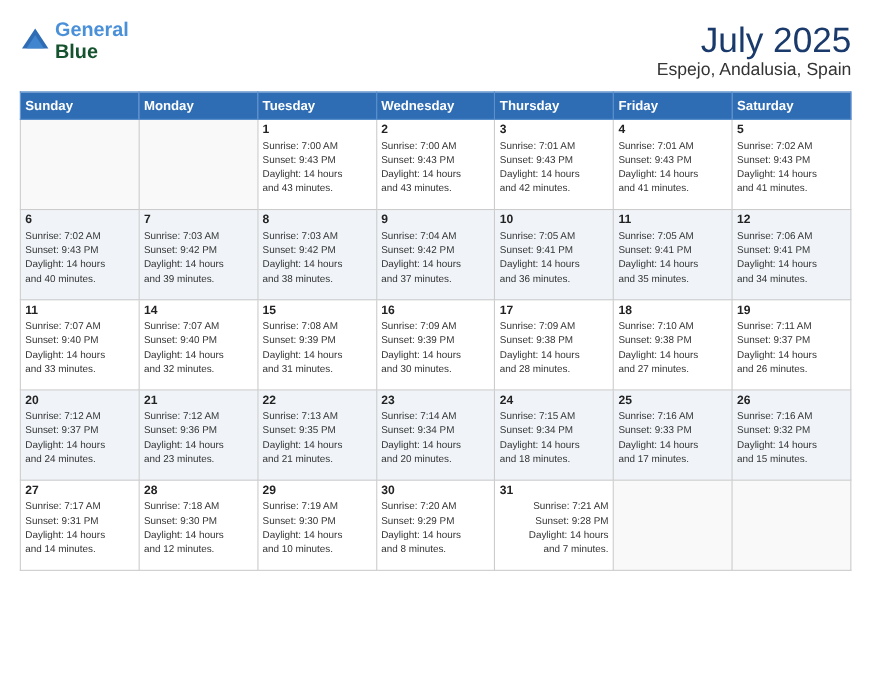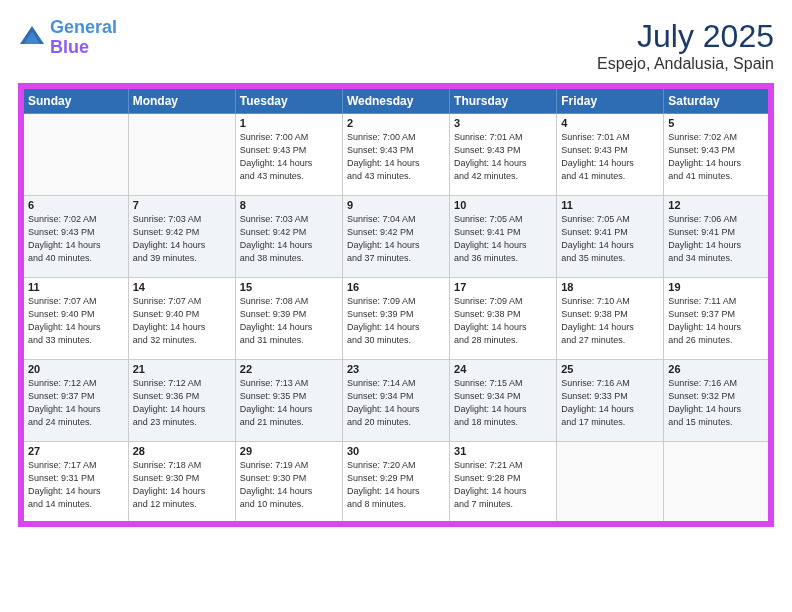--- a/index.html
+++ b/index.html
@@ -48,21 +48,21 @@
       font-size: 32px;
       font-weight: normal;
       color: #1a3a6b;
     }
     .location {
       font-size: 16px;
       color: #333;
     }
     .calendar {
       flex: 1;
-      border: 6px solid #d946ef;
+      border: 1px solid #d946ef;
       border-collapse: collapse;
       width: 100%;
       table-layout: fixed;
     }
     .calendar th {
       background: #2e6db4;
       color: #fff;
       font-size: 12px;
       padding: 5px 4px;
       text-align: left;
@@ -102,21 +102,21 @@
 
 <div class="page">
   <div class="header">
     <div class="logo">
       <svg class="logo-icon" viewBox="0 0 28 28">
         <polygon points="14,2 26,20 2,20" fill="#2e6db4"></polygon>
         <polygon points="14,8 22,20 6,20" fill="#4a90d9" opacity="0.7"></polygon>
       </svg>
       <div class="logo-text">
         <div><span>General</span></div>
-        <div><span style="color:#8b5cf6">Blue</span></div>
+        <div><span style="color:#14532d">Blue</span></div>
       </div>
     </div>
     <div class="title-block">
       <div class="month-year">July 2025</div>
       <div class="location">Espejo, Andalusia, Spain</div>
     </div>
   </div>
 
   <table class="calendar">
     <thead>
@@ -347,21 +347,21 @@
           </td>
           <td>
             <span class="day-num">30</span>
             <div class="day-info" style="white-space: pre-line;">Sunrise: 7:20 AM
 Sunset: 9:29 PM
 Daylight: 14 hours
 and 8 minutes.</div>
           </td>
           <td>
             <span class="day-num">31</span>
-            <div class="day-info" style="white-space: pre-line;">Sunrise: 7:21 AM
+            <div class="day-info" style="white-space: pre-line; text-align: right;">Sunrise: 7:21 AM
 Sunset: 9:28 PM
 Daylight: 14 hours
 and 7 minutes.</div>
           </td>
           <td class="empty"></td>
           <td class="empty"></td>
         </tr>
       </tbody>
   </table>
 </div>

